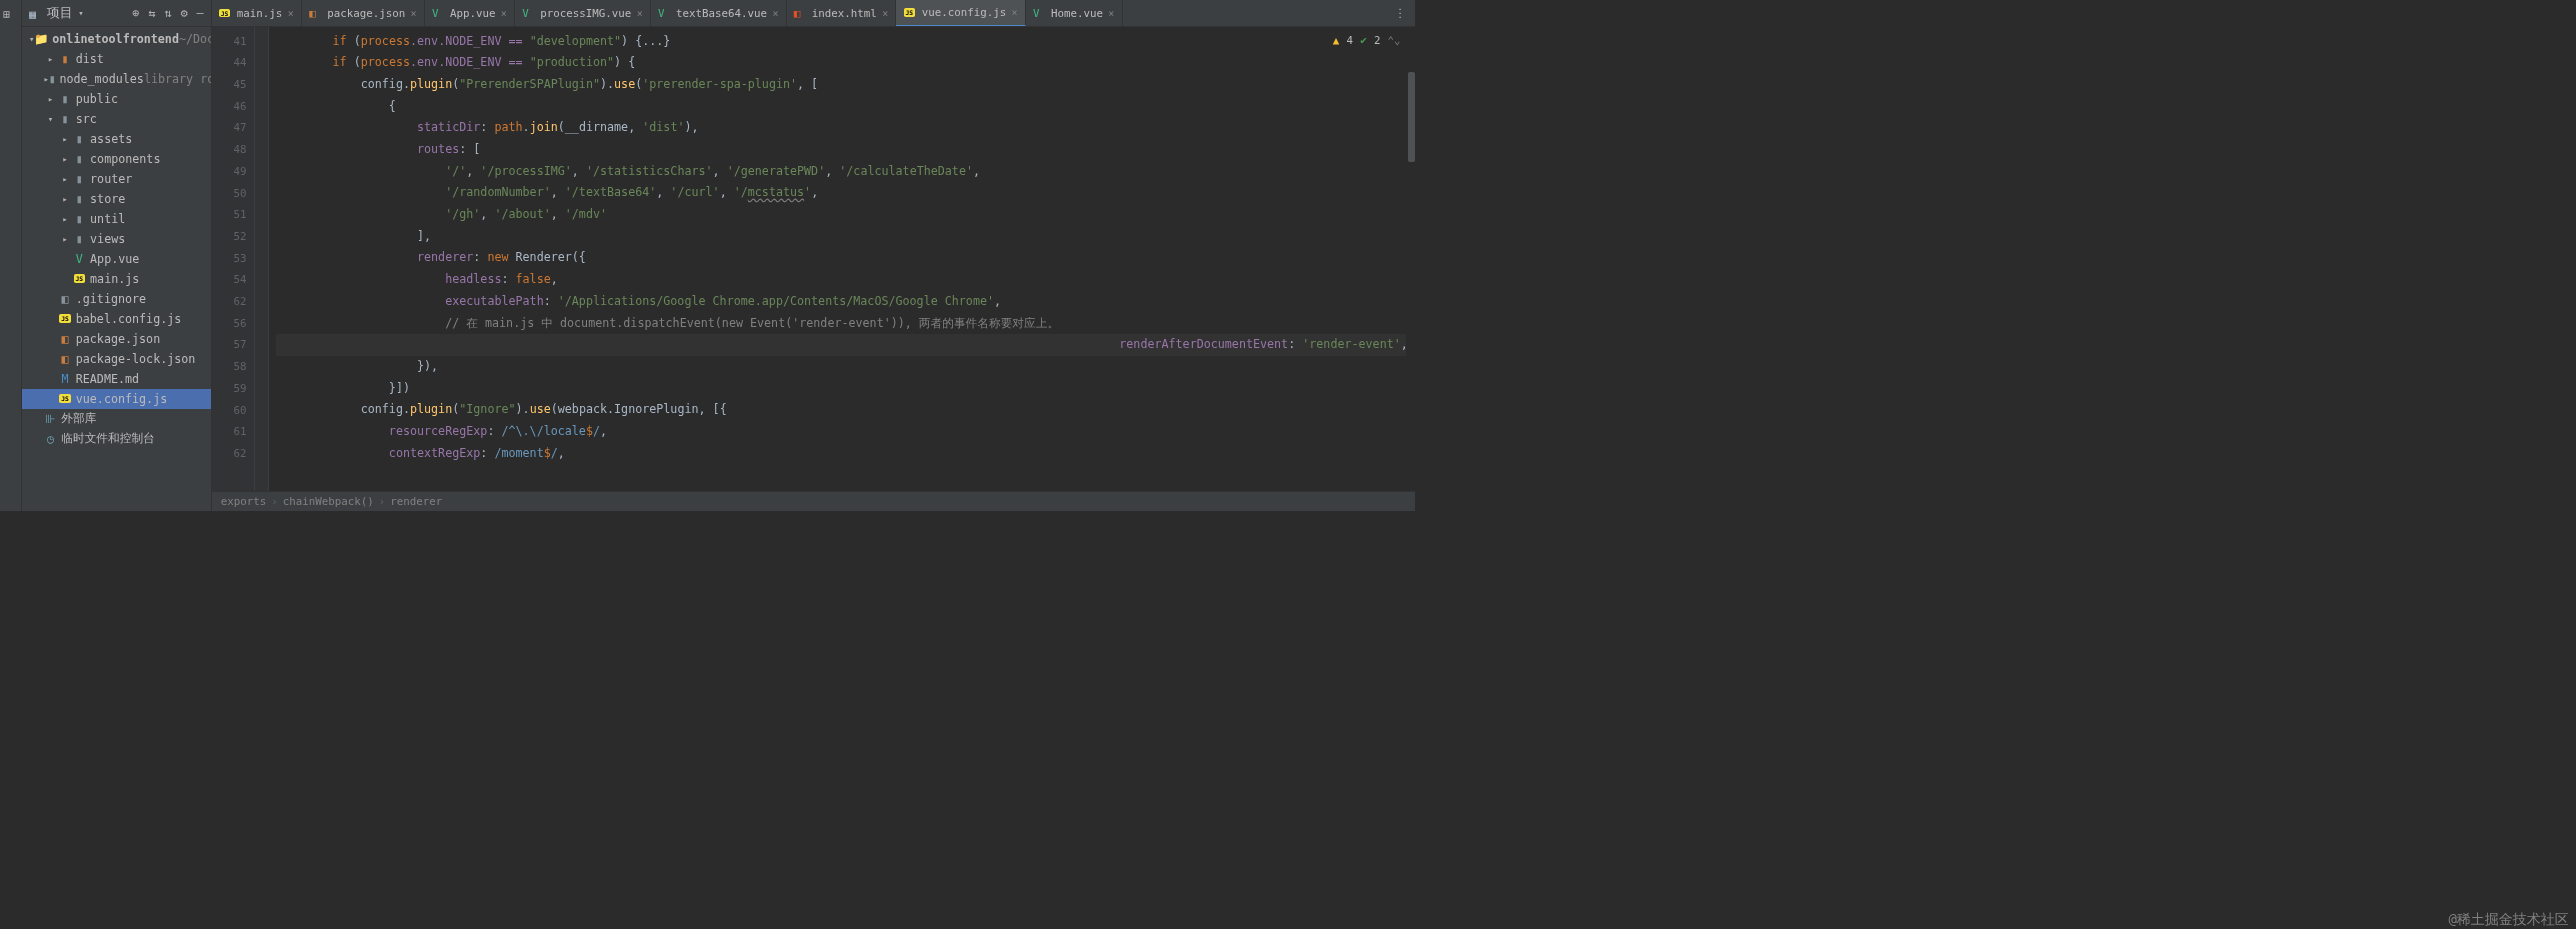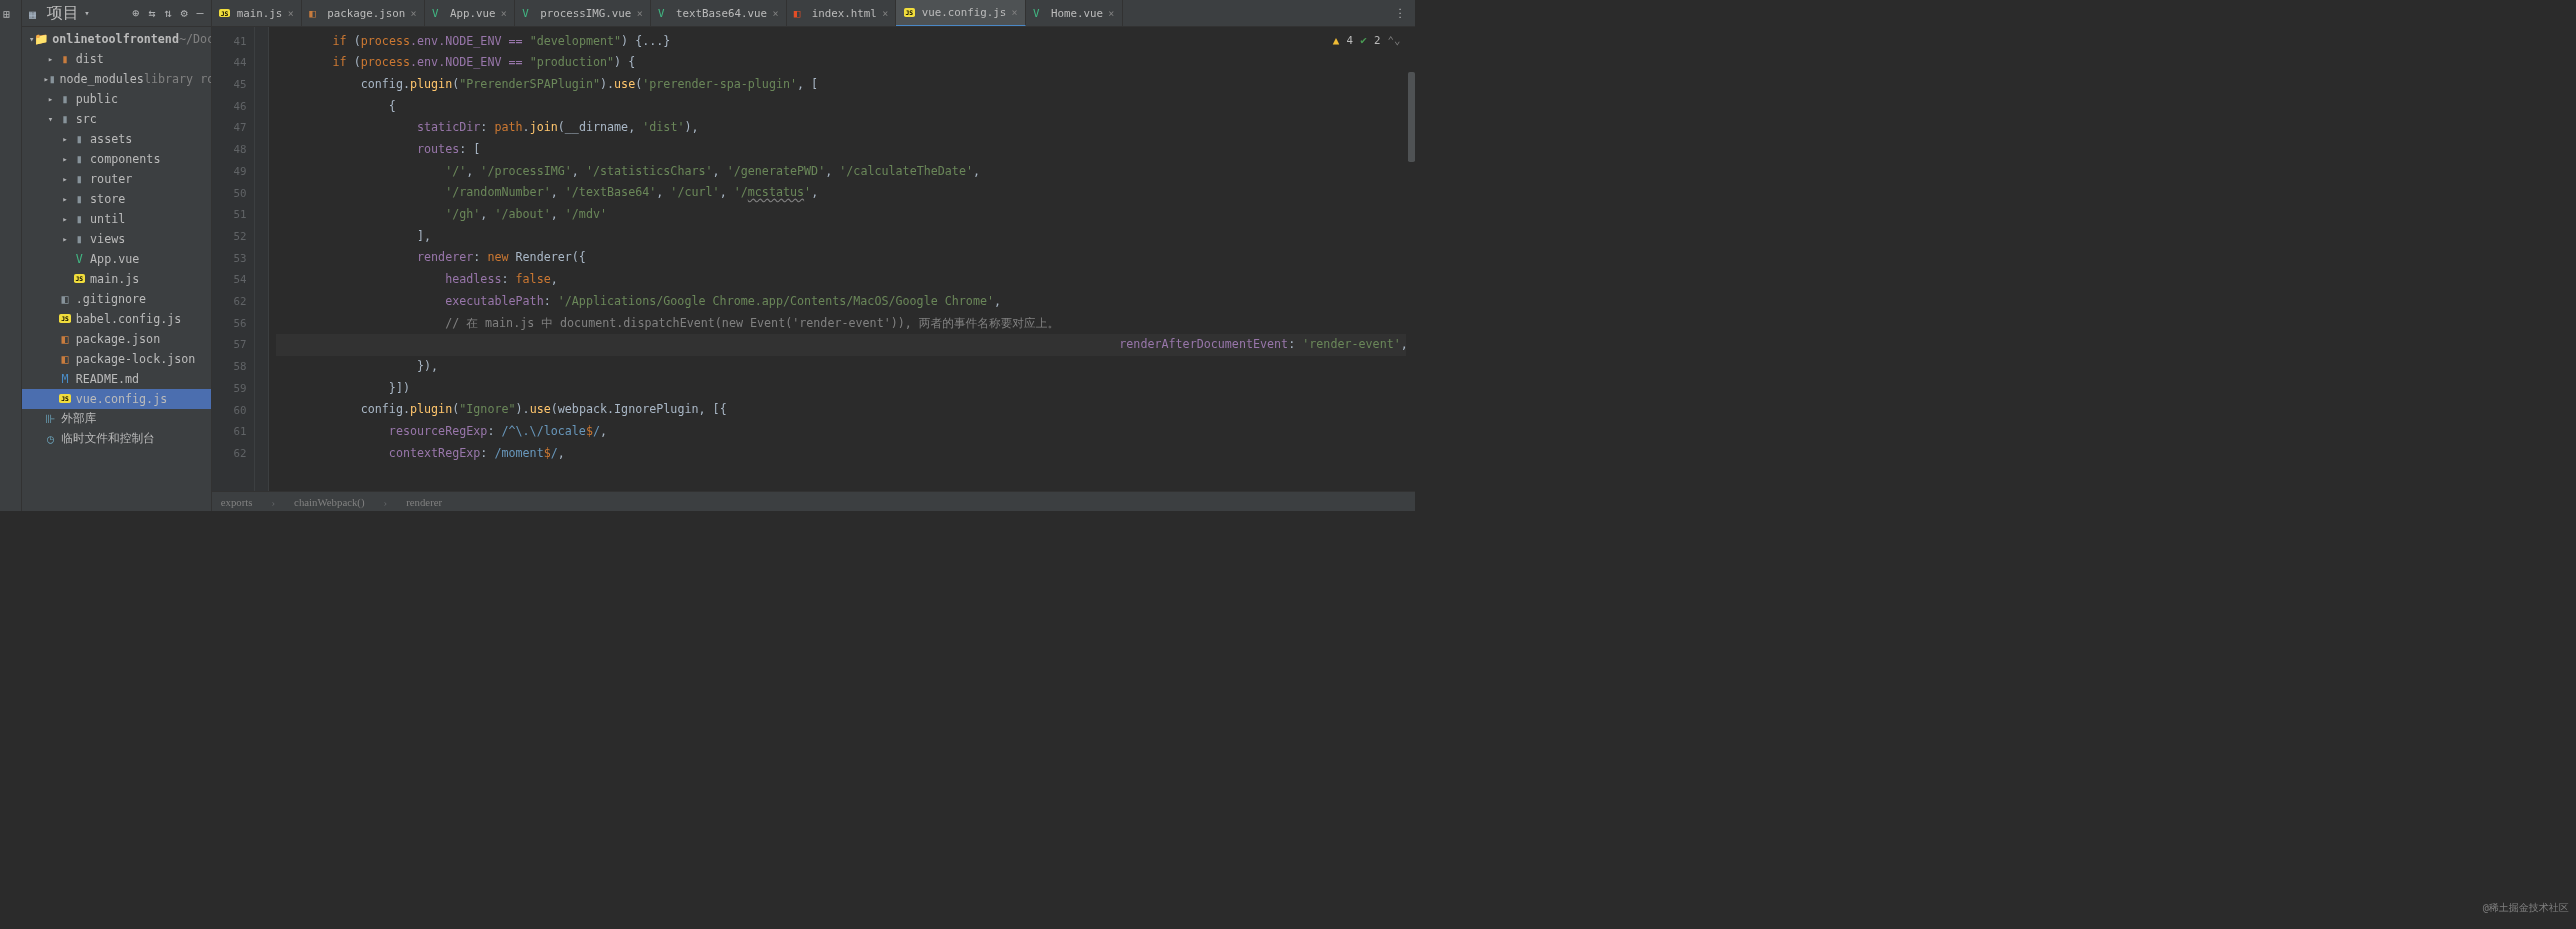--- a/index.html
+++ b/index.html
@@ -45,21 +45,21 @@
       padding: 0 7.2px;
       border-bottom: 0.9px solid #323232;
       gap: 5.4px;
     }
     .sidebar-header-icon {
       width: 12.6px;
       height: 12.6px;
     }
     .sidebar-title {
       color: #bbbbbb;
-      font-size: 16px;
+      font-size: 13px;
     }
     .sidebar-dropdown {
       color: #afb1b3;
       font-size: 9px;
     }
     .sidebar-toolbar {
       margin-left: auto;
       display: flex;
       gap: 9px;
     }
@@ -221,29 +221,28 @@
     .check-icon { color: #499c54; }
     .breadcrumb-bar {
       height: 20px;
       background: #3c3f41;
       border-top: 0.9px solid #323232;
       display: flex;
       align-items: center;
       padding: 0 9px;
       font-size: 10.8px;
       color: #808080;
-      gap: 19px;
-      font-family: Liberation Serif, serif;
+      gap: 5px;
     }
     .breadcrumb-bar .sep { color: #606366; }
     .watermark {
       position: absolute;
-      bottom: 14px;
+      bottom: 0;
       right: 7.2px;
-      font-size: 10px;
+      font-size: 14px;
       color: #808080;
     }
     .scrollbar-track {
       position: absolute;
       right: 0;
       top: 27px;
       bottom: 20px;
       width: 9px;
       background: #2b2b2b;
     }

